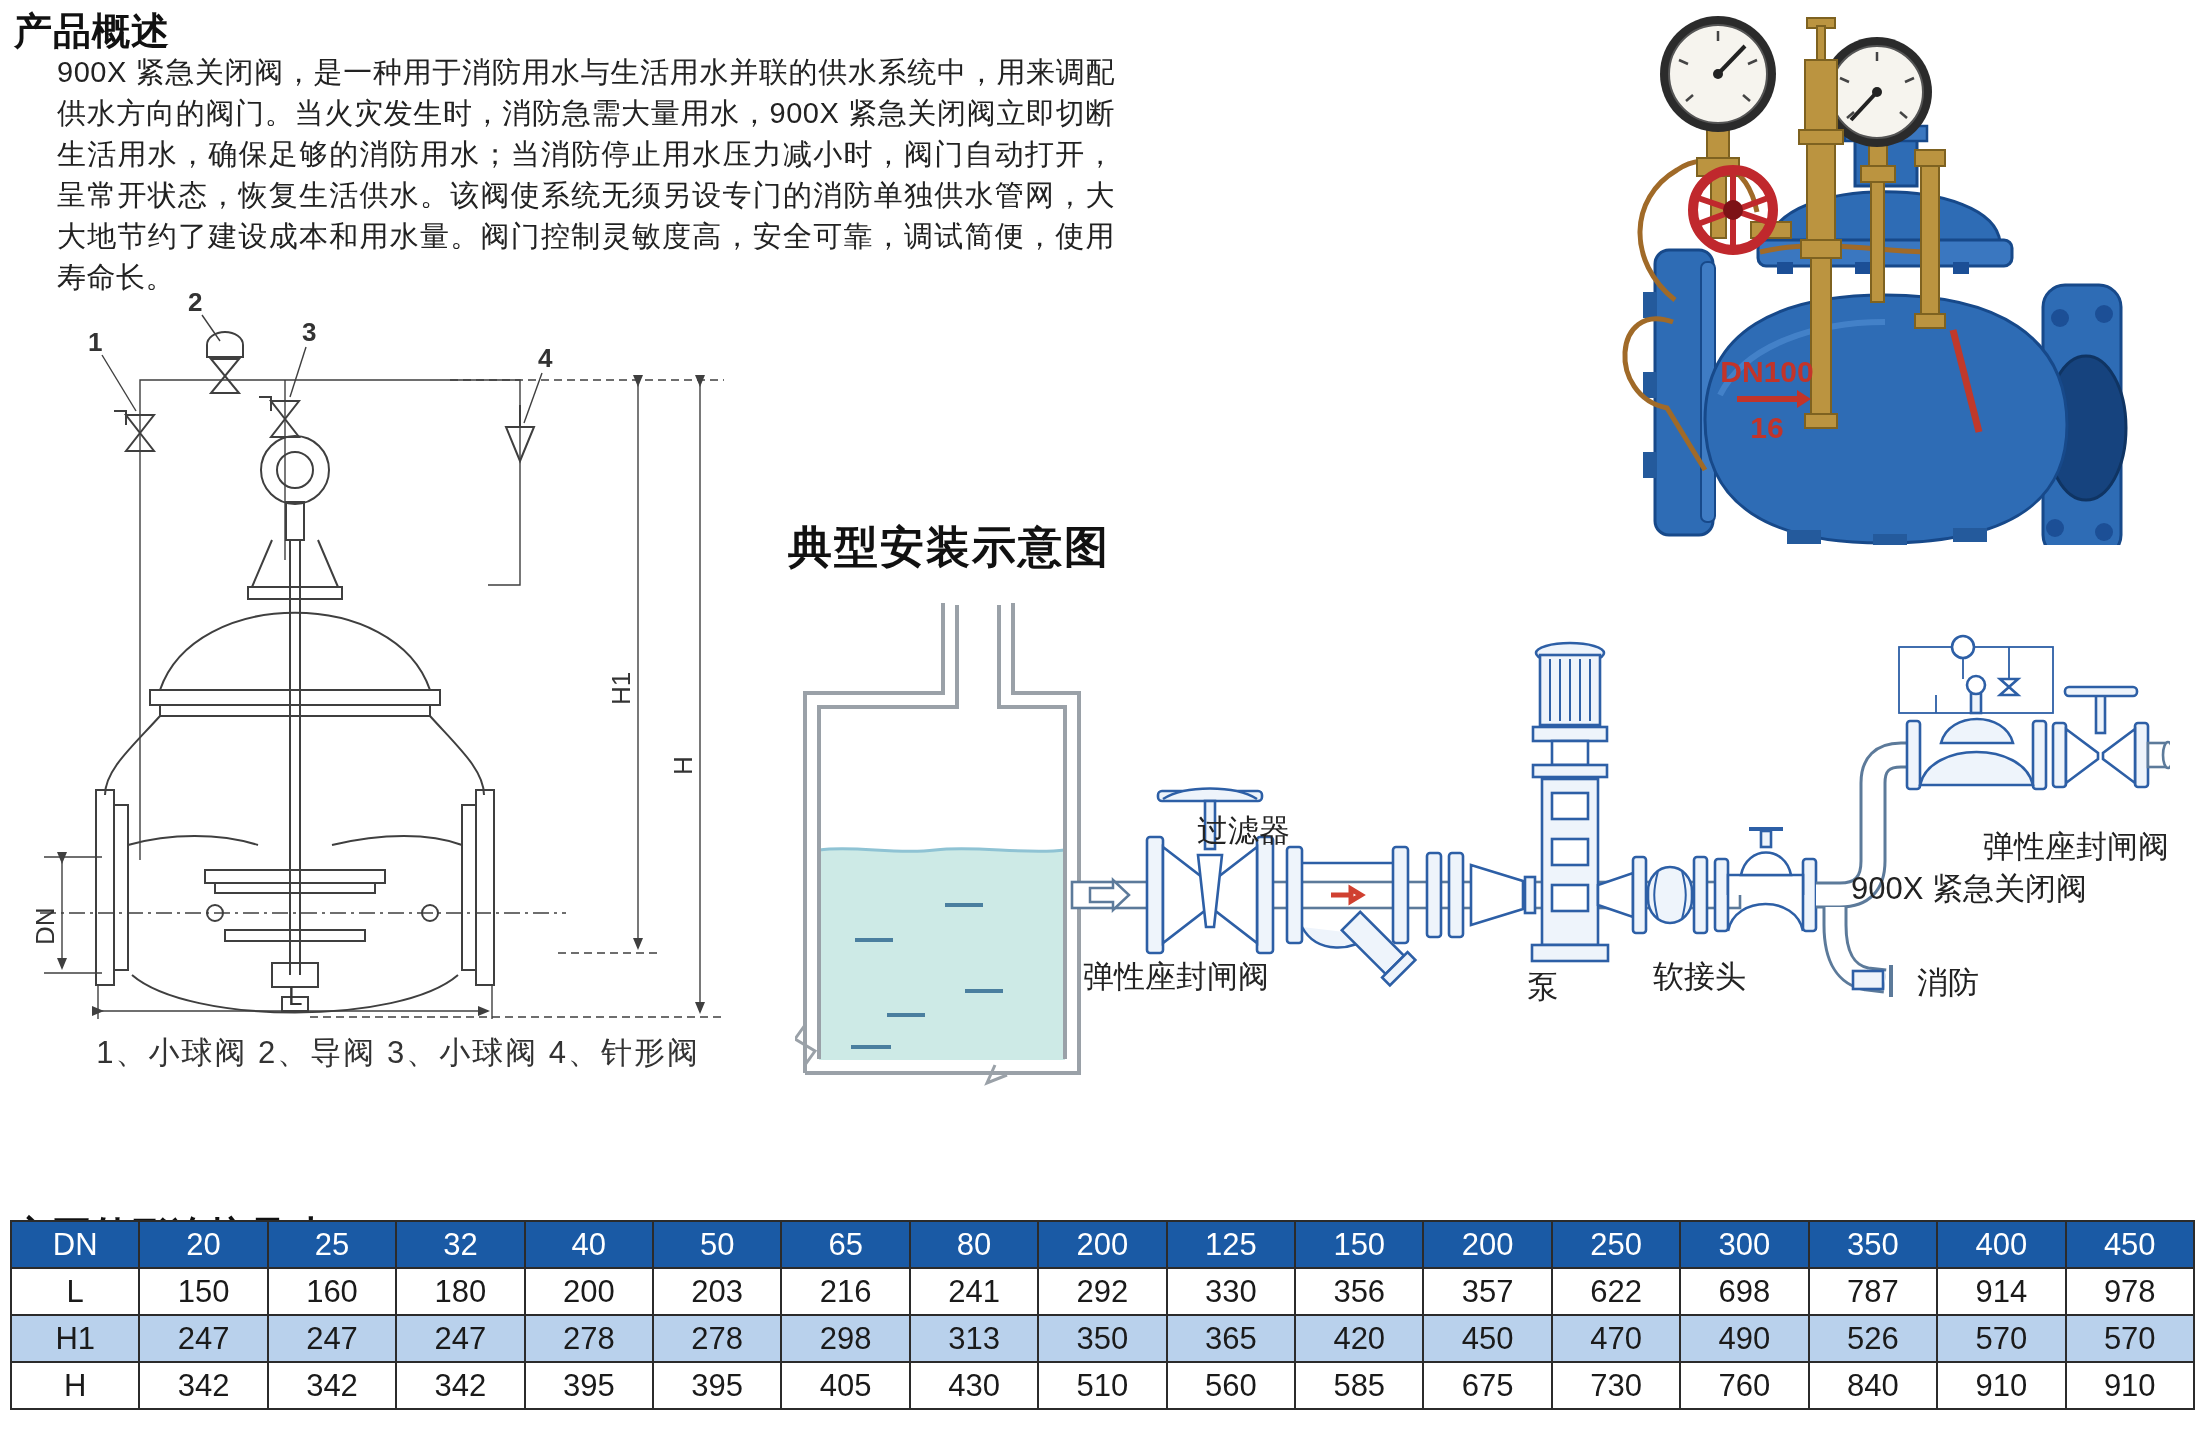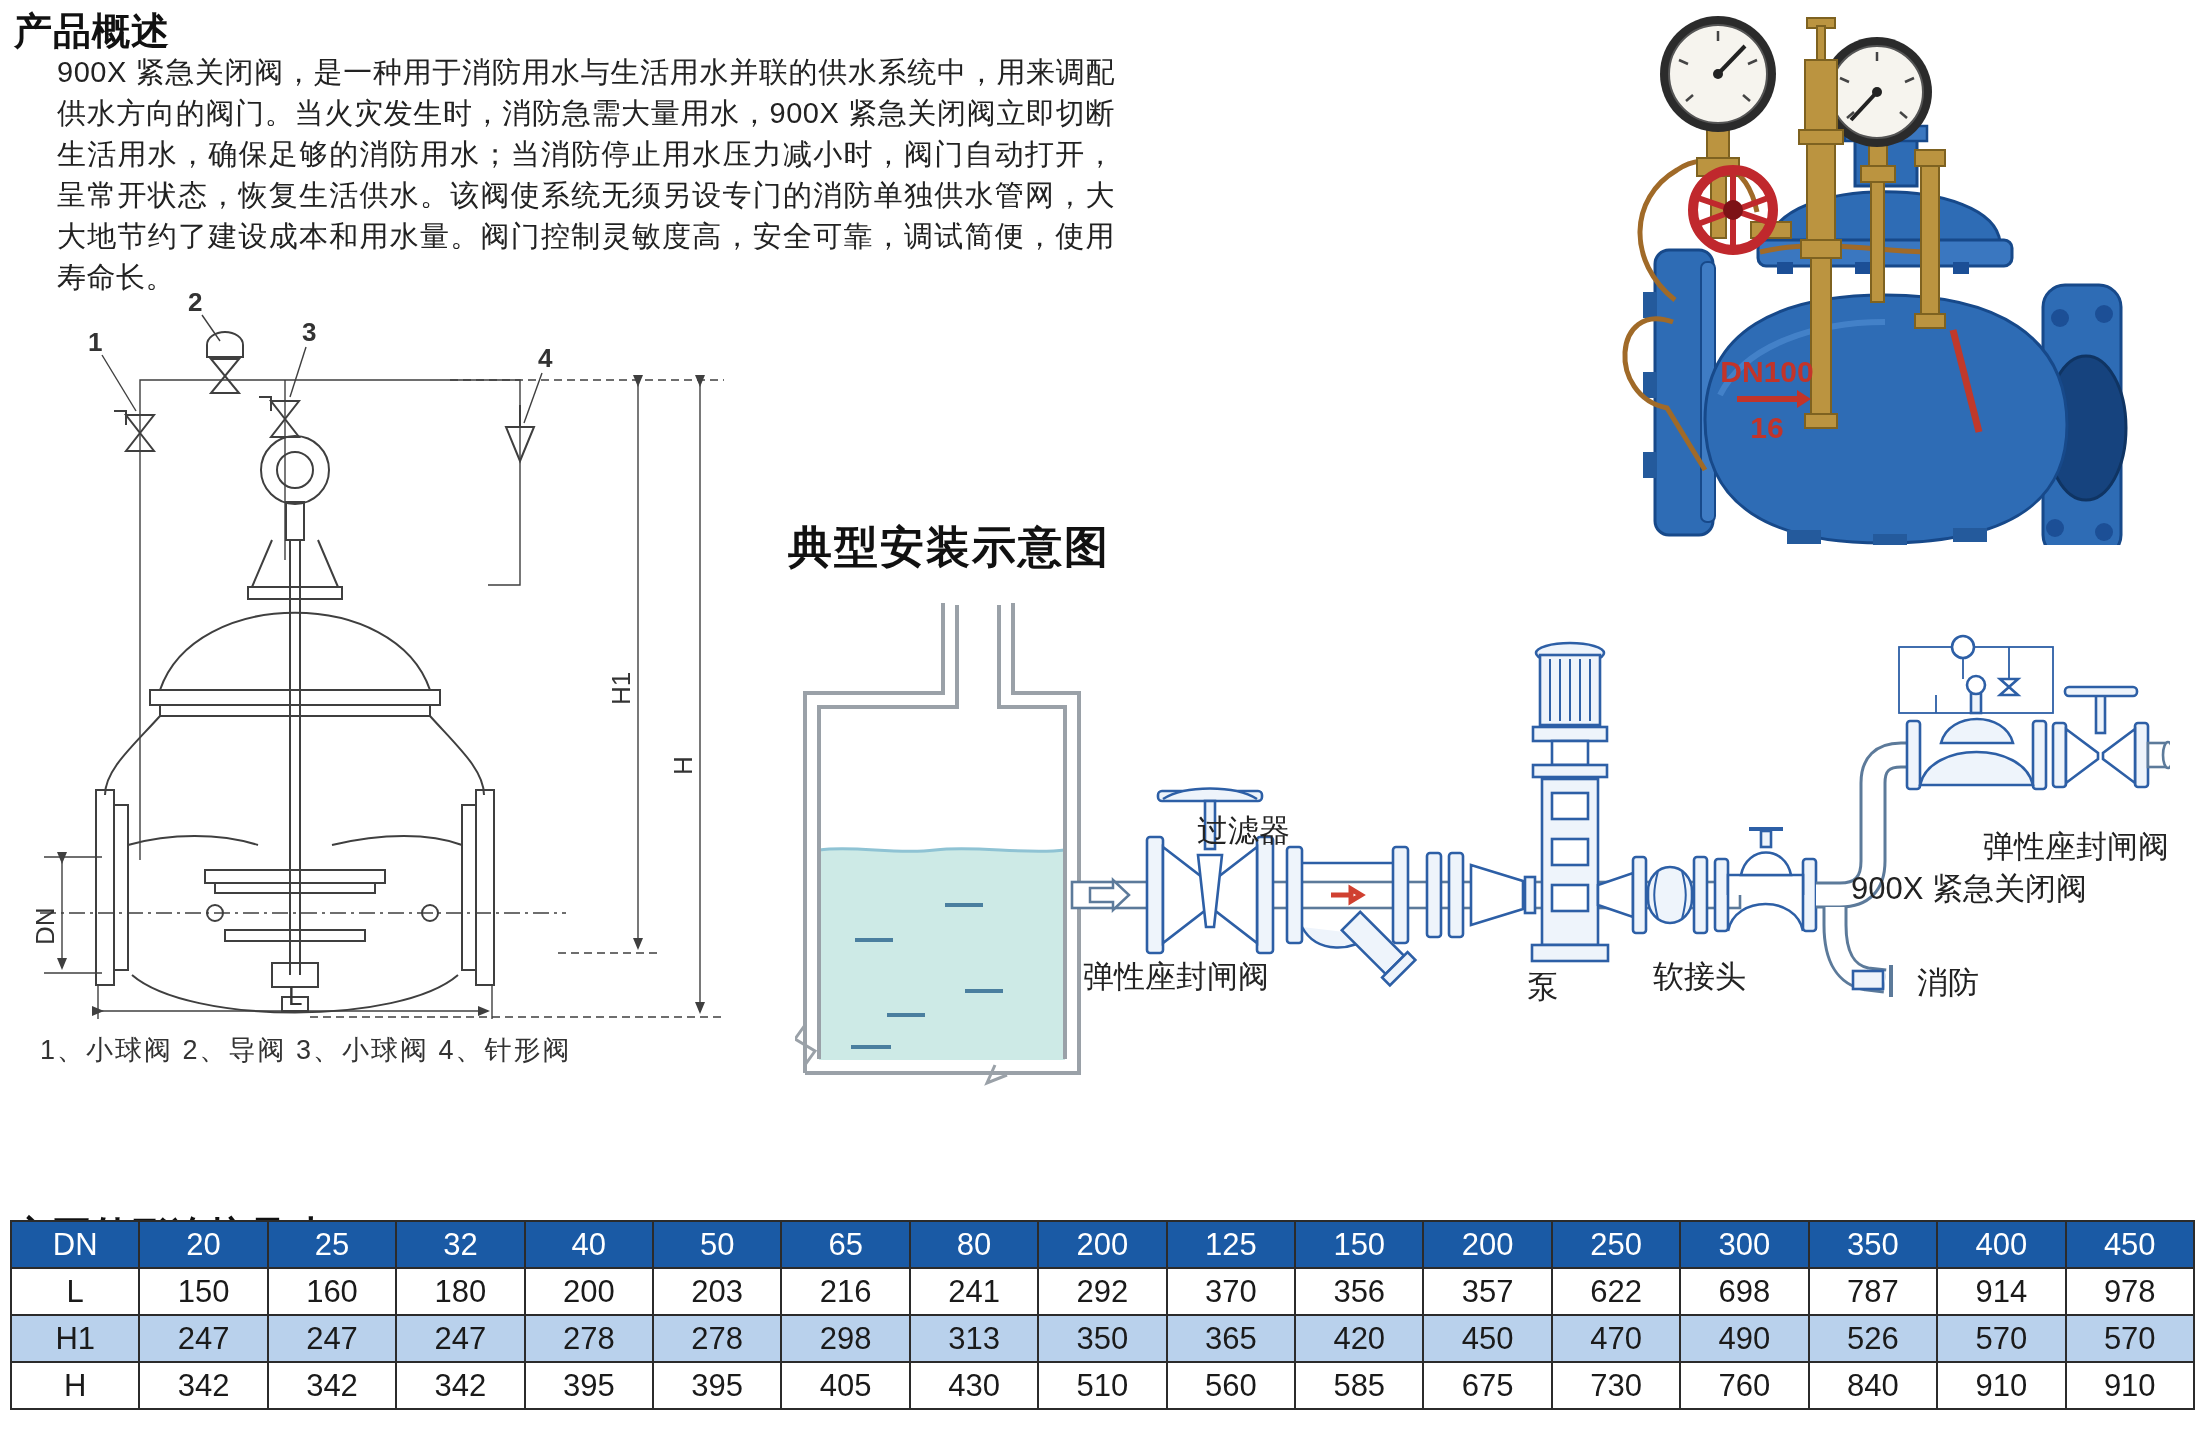--- a/index.html
+++ b/index.html
@@ -1,21 +1,21 @@
 <!DOCTYPE html>
 <html><head>
 <meta charset="utf-8">
 <style>
   html,body{margin:0;padding:0;background:#fff;}
   body{width:2205px;height:1431px;position:relative;overflow:hidden;
        font-family:"Liberation Sans","DejaVu Sans",sans-serif;color:#1a1a1a;}
   .abs{position:absolute;}
   .sec-title{font-size:38px;font-weight:bold;color:#111;letter-spacing:1px;}
   .overview-text{font-size:29px;line-height:41px;color:#222;text-align:justify;letter-spacing:0.5px;margin-left:43px;}
-  .caption{font-size:27px;color:#333;text-align:left;letter-spacing:2px;}
+  .caption{font-size:31px;color:#333;text-align:right;letter-spacing:2px;}
   .install-title{font-size:44px;font-weight:bold;color:#111;letter-spacing:2px;}
   .diagram-label{font-size:31px;fill:#222;}
   .dims-table{border-collapse:collapse;table-layout:fixed;width:2185px;font-size:31px;}
   .dims-table th,.dims-table td{border:2px solid #2b2b2b;text-align:center;padding:0;height:45px;font-weight:normal;}
   .dims-table thead th{background:#1a5aa5;color:#fff;}
   .dims-table tbody tr:nth-child(1){background:#ffffff;}
   .dims-table tbody tr:nth-child(2){background:#b9d1ec;}
   .dims-table tbody tr:nth-child(3){background:#ffffff;}
   svg text{font-family:"Liberation Sans","DejaVu Sans",sans-serif;}
   .dwg{stroke:#3f3f3f;stroke-width:2;fill:none;}
@@ -400,21 +400,21 @@
     <tr>
         <td>L</td>
         <td>150</td>
         <td>160</td>
         <td>180</td>
         <td>200</td>
         <td>203</td>
         <td>216</td>
         <td>241</td>
         <td>292</td>
-        <td>370</td>
+        <td>330</td>
         <td>356</td>
         <td>357</td>
         <td>622</td>
         <td>698</td>
         <td>787</td>
         <td>914</td>
         <td>978</td>
       </tr>
     <tr>
         <td>H1</td>

